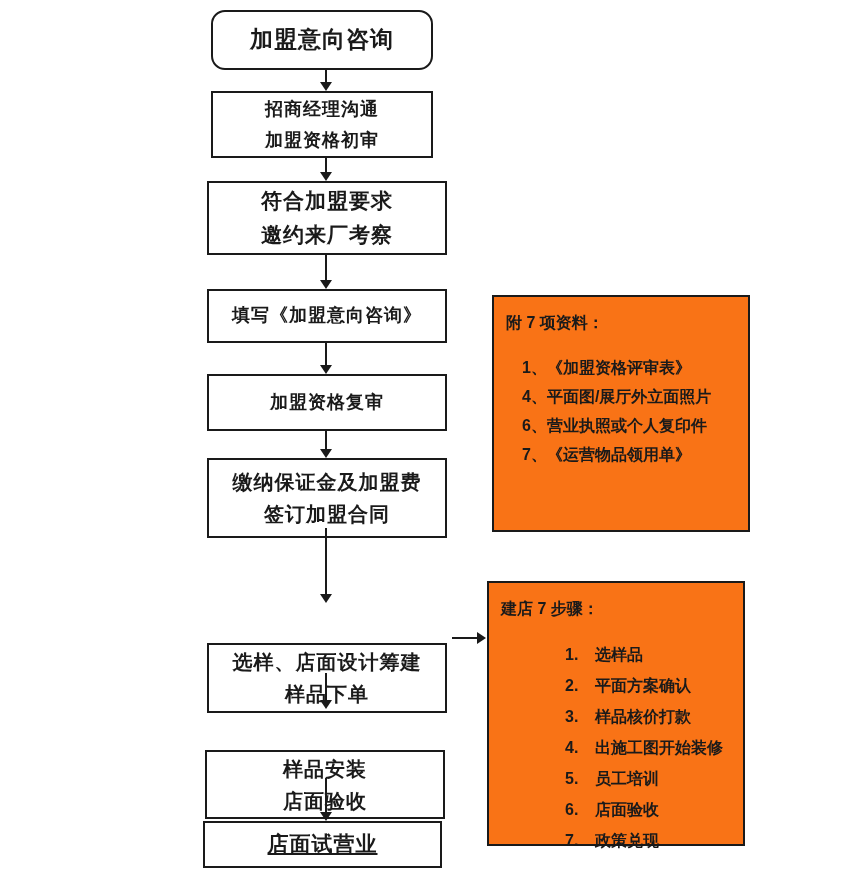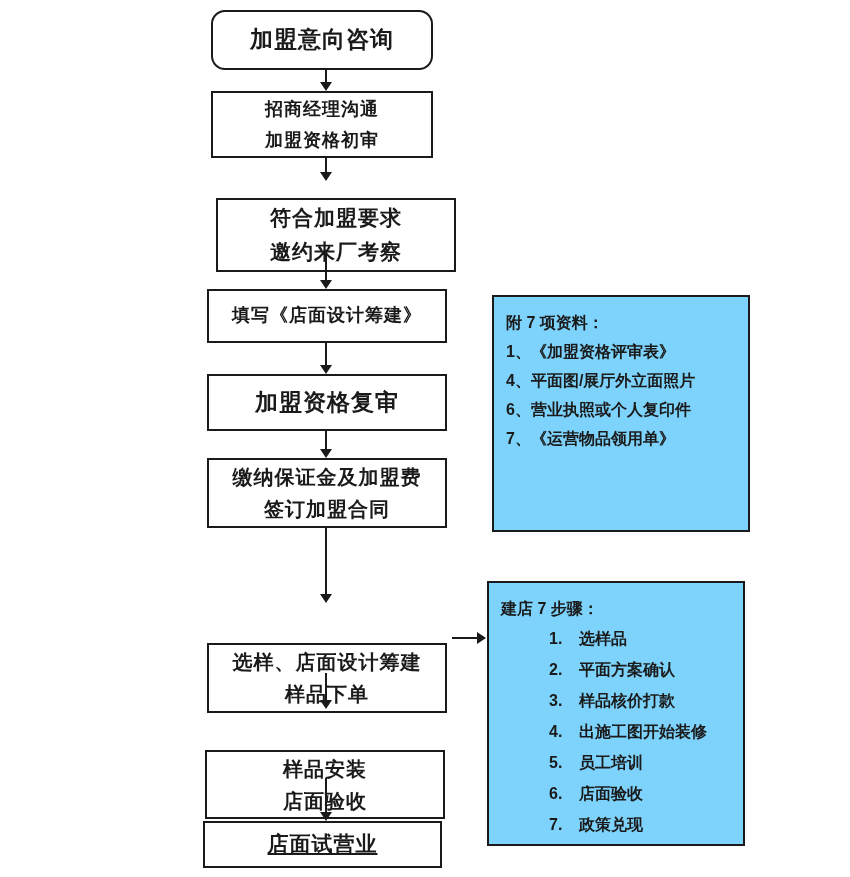--- a/index.html
+++ b/index.html
@@ -26,24 +26,24 @@
     flex-direction: column;
     align-items: center;
     justify-content: center;
     text-align: center;
     letter-spacing: 1px;
     line-height: 1.55;
   }
   .fbox span { display: block; white-space: nowrap; }
   .b1 { left: 211px; top: 10px;  width: 222px; height: 60px; font-size: 23px; border-radius: 14px; }
   .b2 { left: 211px; top: 91px;  width: 222px; height: 67px; font-size: 18px; line-height: 1.7; }
-  .b3 { left: 216px; top: 181px; width: 240px; height: 74px; font-size: 21px; line-height: 1.62; margin-top: 17px; }
+  .b3 { left: 207px; top: 181px; width: 240px; height: 74px; font-size: 21px; line-height: 1.62; }
   .b4 { left: 207px; top: 289px; width: 240px; height: 54px; font-size: 18px; }
-  .b5 { left: 207px; top: 374px; width: 240px; height: 57px; font-size: 23px; }
-  .b6 { left: 207px; top: 458px; width: 240px; height: 70px; font-size: 20px; line-height: 1.6; }
+  .b5 { left: 207px; top: 374px; width: 240px; height: 57px; font-size: 18px; }
+  .b6 { left: 207px; top: 458px; width: 240px; height: 80px; font-size: 20px; line-height: 1.6; }
   .b7 { left: 207px; top: 603px; width: 240px; height: 70px; font-size: 20px; line-height: 1.6; margin-top: 40px; }
   .b8 { left: 205px; top: 750px; width: 240px; height: 69px; font-size: 20px; line-height: 1.6; }
   .b9 { left: 203px; top: 821px; width: 239px; height: 47px; font-size: 21px; text-decoration: underline; }
   
   .varrow { position: absolute; width: 14px; left: 319px; }
   .varrow::before {
     content: ""; position: absolute; left: 6px; top: 0; bottom: 8px;
     width: 2px; background: #1a1a1a;
   }
   .varrow::after {
@@ -67,29 +67,29 @@
   .harrow::after {
     content: ""; position: absolute; top: 1px; right: 0; width: 0; height: 0;
     border-top: 6px solid transparent; border-bottom: 6px solid transparent;
     border-left: 9px solid #1a1a1a;
   }
   
   .sidebox {
     position: absolute;
     box-sizing: border-box;
     border: 2px solid #1a1a1a;
-    background: #7dd3fc;
+    background: #f97316;
     padding: 11px 10px 10px 12px;
     font-size: 16px;
   }
   .sb-attachments { left: 492px; top: 295px; width: 258px; height: 237px; }
   .sb-buildsteps  { left: 487px; top: 581px; width: 258px; height: 265px; }
   .sidebox .sb-title { display: block; line-height: 29px; white-space: nowrap; }
   .sb-attachments ul, .sb-buildsteps ol {
-    margin: 0; padding: 0; list-style: none;
+    margin: 16px; padding: 0; list-style: none;
   }
   .sb-attachments li { line-height: 29px; white-space: nowrap; }
   .sb-buildsteps li {
     display: flex; line-height: 31px; white-space: nowrap;
   }
   .sb-buildsteps .num {
     width: 30px; margin-left: 48px; flex: 0 0 auto;
   }
 </style>
 </head>
@@ -108,21 +108,21 @@
   </div>
   <div class="varrow va2"></div>
 
   <div class="fbox b3">
     <span>符合加盟要求</span>
     <span>邀约来厂考察</span>
   </div>
   <div class="varrow va3"></div>
 
   <div class="fbox b4">
-    <span>填写《店面设计筹建》</span>
+    <span>填写《加盟意向咨询》</span>
   </div>
   <div class="varrow va4"></div>
 
   <div class="fbox b5">
     <span>加盟资格复审</span>
   </div>
   <div class="varrow va5"></div>
 
   <div class="fbox b6">
     <span>缴纳保证金及加盟费</span>

